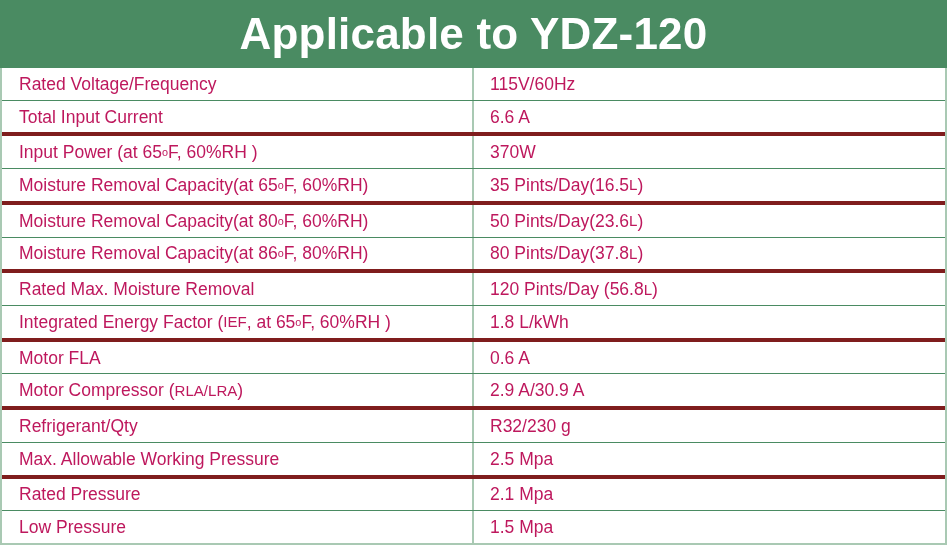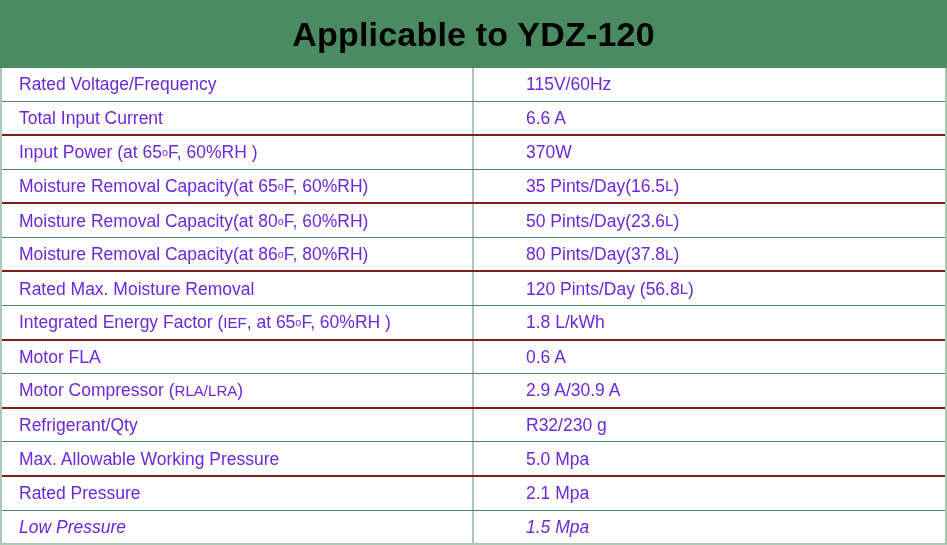--- a/index.html
+++ b/index.html
@@ -27,22 +27,22 @@
   .table-header {
     height: 68px;
     flex: 0 0 68px;
     background: #4a8b62;
     display: flex;
     align-items: center;
     justify-content: center;
     box-sizing: border-box;
   }
   .table-title {
-    color: #000000;
-    font-size: 34px;
+    color: #ffffff;
+    font-size: 44px;
     font-weight: bold;
     letter-spacing: 0.2px;
     line-height: 1;
     white-space: nowrap;
   }
 
   
   .table-body {
     flex: 1 1 auto;
     display: flex;
@@ -55,47 +55,45 @@
 
   .row {
     flex: 1 1 0;
     display: flex;
     align-items: stretch;
     box-sizing: border-box;
     border-bottom: 1px solid #4a8b62;
     min-height: 0;
   }
   .row.alt-border {
-    border-bottom: 2px solid #7f1d1d;
+    border-bottom: 4px solid #7f1d1d;
   }
   .row:last-child {
     border-bottom: none;
-    font-style: italic;
   }
 
   .cell {
     display: flex;
     align-items: center;
     box-sizing: border-box;
     font-size: 17.5px;
-    color: #6d28d9;
+    color: #be185d;
     line-height: 1.15;
     white-space: nowrap;
     overflow: hidden;
   }
   .cell-label {
     flex: 0 0 472px;
     width: 472px;
     padding-left: 17px;
     border-right: 2px solid #a9c9b3;
   }
   .cell-value {
     flex: 1 1 auto;
     padding-left: 16px;
-    margin-left: 36px;
   }
 
   
   .sm {
     font-size: 0.86em;
   }
   sup.deg {
     font-size: 0.62em;
     vertical-align: super;
     line-height: 0;
@@ -150,21 +148,21 @@
       <div class="row alt-border">
         <div class="cell cell-label">Motor Compressor (<span class="sm">RLA/LRA</span>)</div>
         <div class="cell cell-value">2.9 A/30.9 A</div>
       </div>
       <div class="row">
         <div class="cell cell-label">Refrigerant/Qty</div>
         <div class="cell cell-value">R32/230 g</div>
       </div>
       <div class="row alt-border">
         <div class="cell cell-label">Max. Allowable Working Pressure</div>
-        <div class="cell cell-value">5.0 Mpa</div>
+        <div class="cell cell-value">2.5 Mpa</div>
       </div>
       <div class="row">
         <div class="cell cell-label">Rated Pressure</div>
         <div class="cell cell-value">2.1 Mpa</div>
       </div>
       <div class="row alt-border">
         <div class="cell cell-label">Low Pressure</div>
         <div class="cell cell-value">1.5 Mpa</div>
       </div>
     </div>

